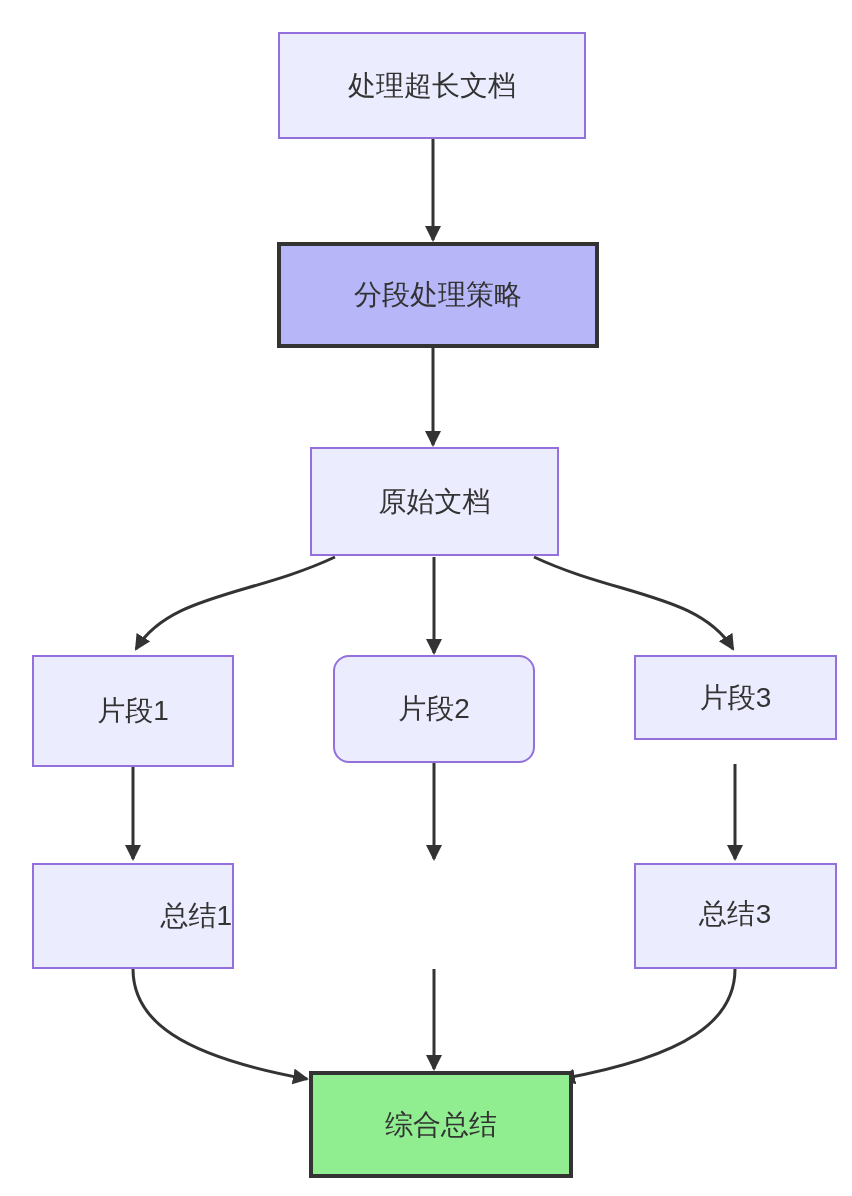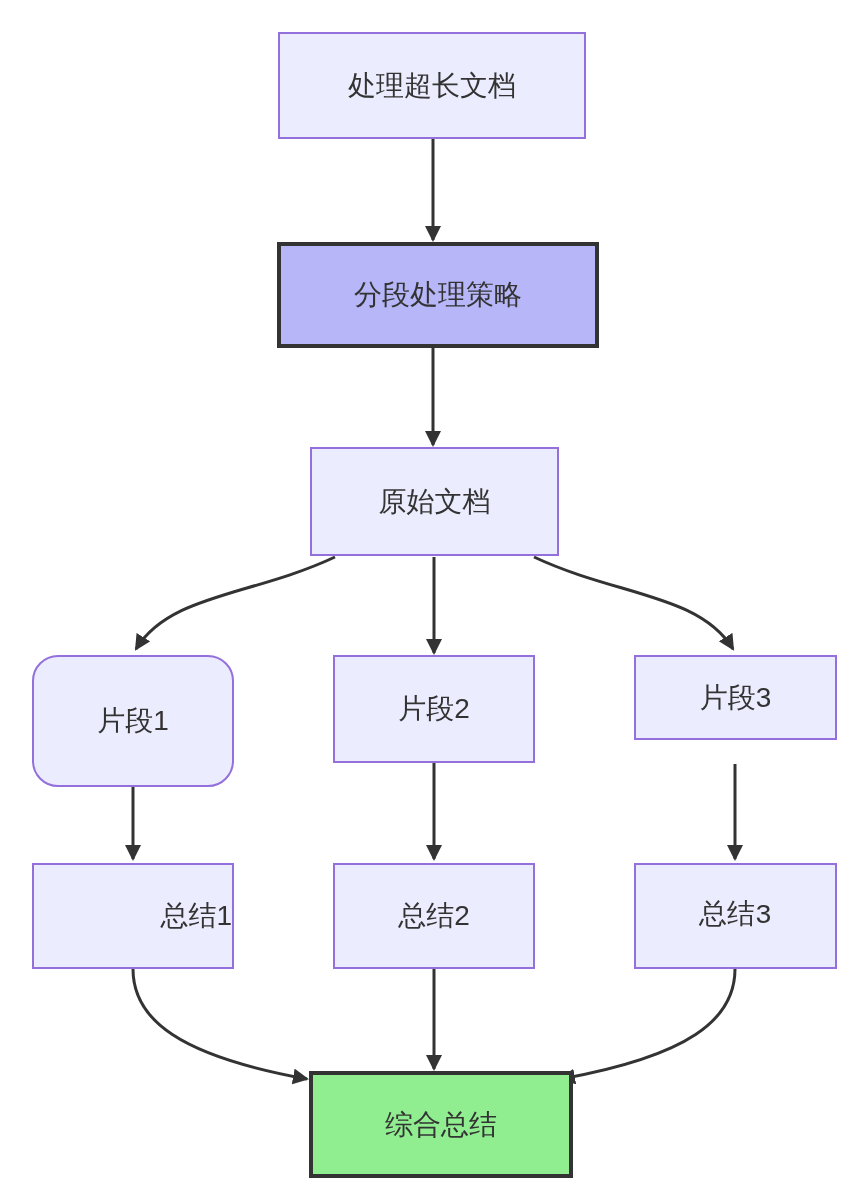--- a/index.html
+++ b/index.html
@@ -50,22 +50,22 @@
     border: 4px solid var(--dark-border);
   }
   .node.result {
     background: var(--result-fill);
     border: 4px solid var(--dark-border);
   }
   
   .n-a  { left: 278px; top: 32px;   width: 308px; height: 107px; }
   .n-b  { left: 277px; top: 242px;  width: 322px; height: 106px; }
   .n-c  { left: 310px; top: 447px;  width: 249px; height: 109px; }
-  .n-d1 { left: 32px;  top: 655px;  width: 202px; height: 132px; border-radius: 26px; }
-  .n-d2 { left: 333px; top: 655px;  width: 202px; height: 108px; }
+  .n-d1 { left: 32px;  top: 655px;  width: 202px; height: 112px; }
+  .n-d2 { left: 333px; top: 655px;  width: 202px; height: 108px; border-radius: 16px; }
   .n-d3 { left: 634px; top: 655px;  width: 203px; height: 85px; }
   .n-e1 { left: 32px;  top: 863px;  width: 202px; height: 106px; justify-content: flex-end; }
   .n-e2 { left: 333px; top: 863px;  width: 202px; height: 106px; }
   .n-e3 { left: 634px; top: 863px;  width: 203px; height: 106px; font-family: Liberation Mono, monospace; }
   .n-f  { left: 309px; top: 1071px; width: 264px; height: 107px; }
 </style>
 </head>
 <body>
 
 <div class="canvas">
@@ -110,23 +110,20 @@
   </div>
 
   <div class="node n-d3">
     <span>片段3</span>
   </div>
 
   <div class="node n-e1">
     <span>总结1</span>
   </div>
 
-  <div class="node n-e2">
-    <span>总结2</span>
-  </div>
 
   <div class="node n-e3">
     <span>总结3</span>
   </div>
 
   <div class="node result n-f">
     <span>综合总结</span>
   </div>
 
 </div>

